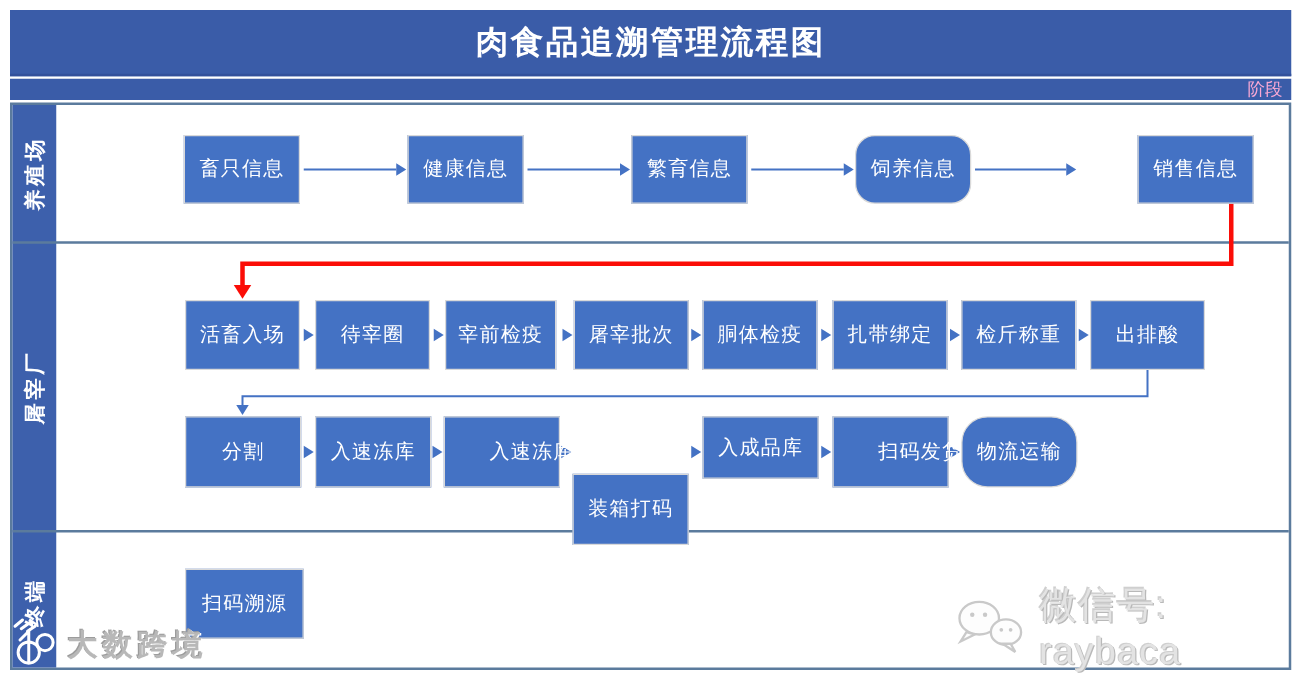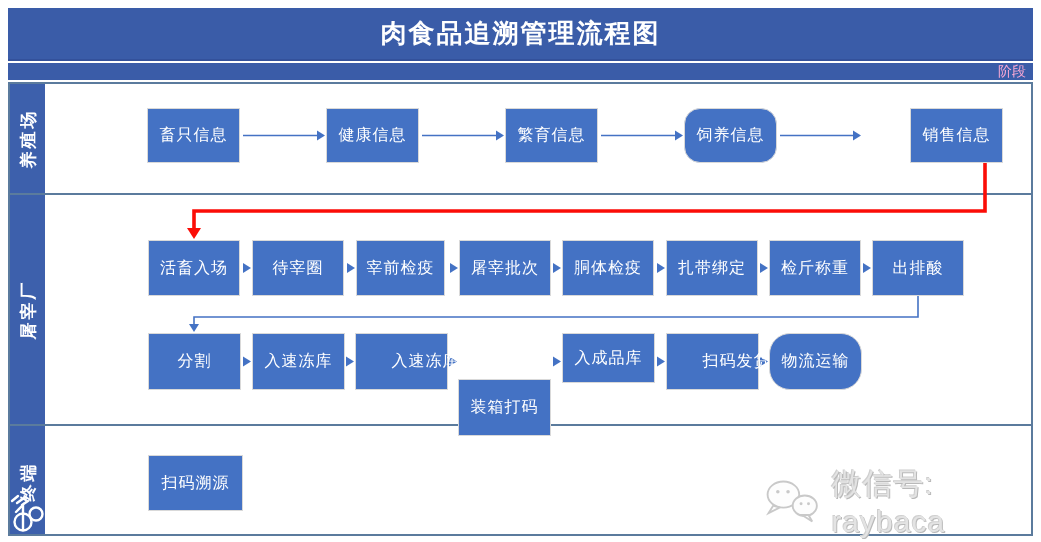--- a/index.html
+++ b/index.html
@@ -142,20 +142,21 @@
     <svg width="40" height="42" viewBox="0 0 40 42">
       <g stroke="#ffffff" stroke-width="2.4" fill="none" stroke-linecap="round">
         <path d="M4 7 L10 2"></path>
           <path d="M9 9 L16 4"></path>
           <path d="M14 11 L20 7"></path>
         <path d="M8 18 L15 11 L15 36"></path>
         <circle cx="15" cy="28" r="8.5"></circle>
         <circle cx="28" cy="20" r="6.5"></circle>
       </g>
     </svg>
+    <span class="brandtext">大数跨境</span>
   </div>
 
   <div class="wechatmark">
     <svg width="66" height="52" viewBox="0 0 66 52">
       <g stroke="#c9c9c9" stroke-width="2" fill="#fdfdfd">
         <ellipse cx="23" cy="18" rx="17" ry="14"></ellipse>
         <path d="M12 30 L7 38 L19 32 Z"></path>
         <ellipse cx="46" cy="30" rx="13" ry="11"></ellipse>
         <path d="M50 40 L54 47 L43 40 Z"></path>
       </g>

